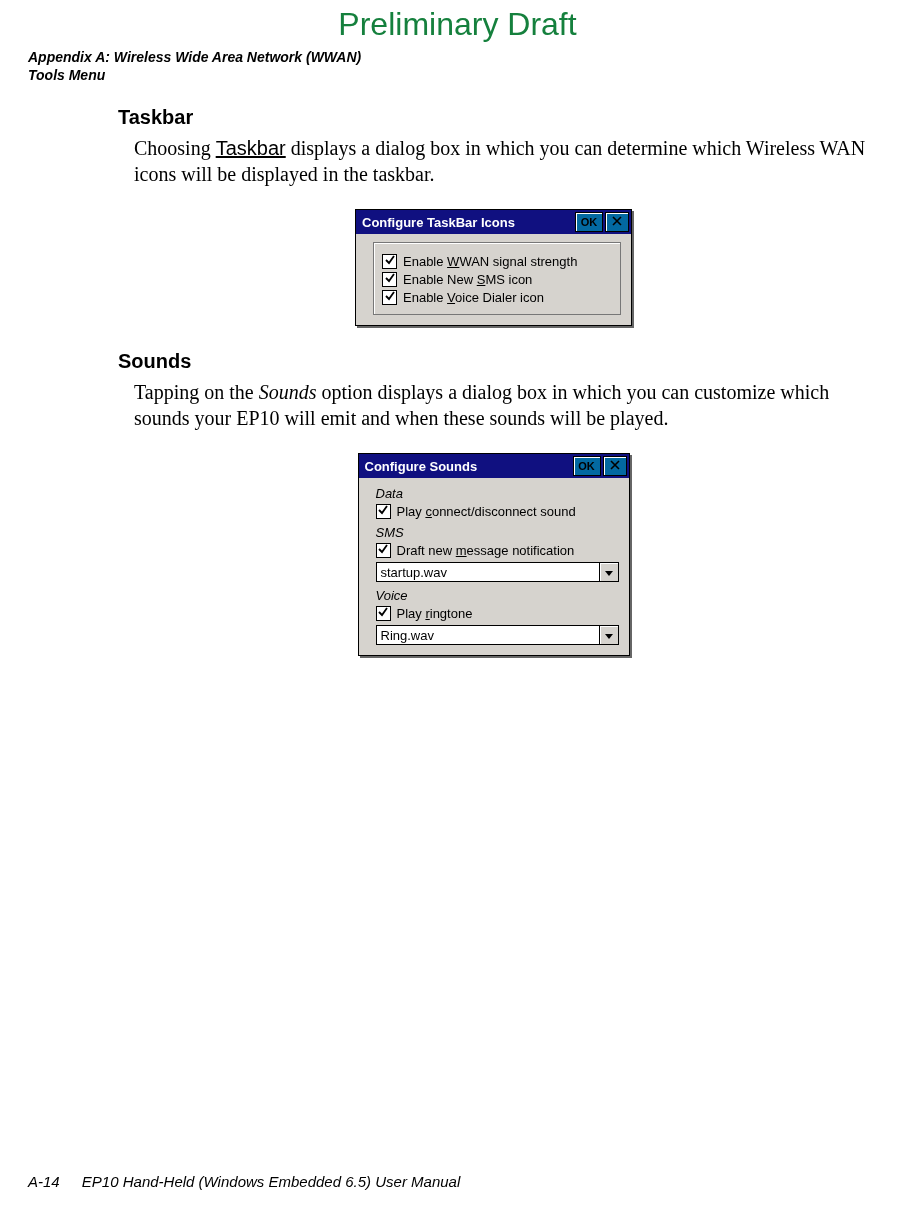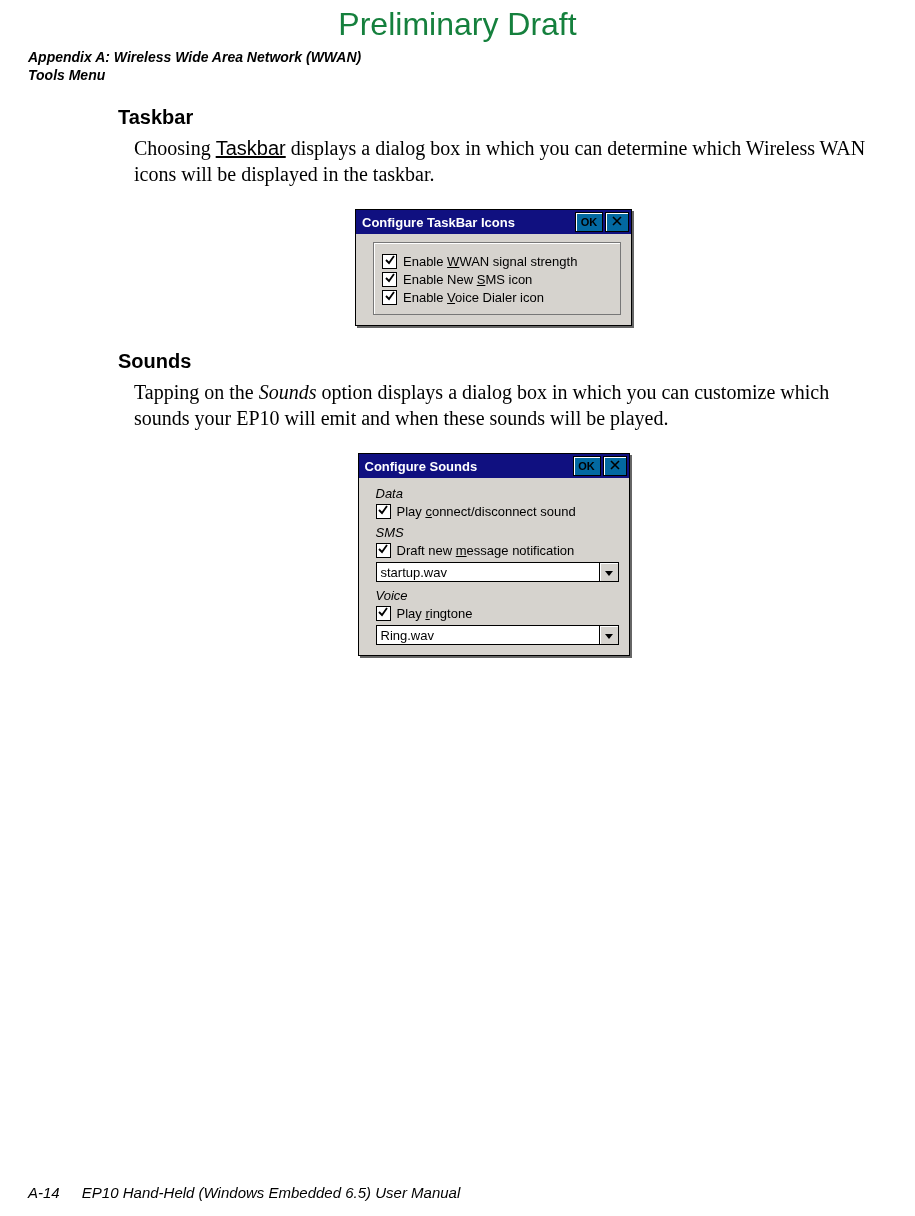--- a/index.html
+++ b/index.html
@@ -162,21 +162,21 @@
     white-space: nowrap;
   }
   .lbl .ul { text-decoration: underline; }
   .d1 { width: 275px; }
   .d2 { width: 270px; }
   .d2 .sel { width: 100%; box-sizing: border-box; }
 
   .footer {
     position: absolute;
     left: 28px;
-    bottom: 21px;
+    bottom: 32px;
     font-family: "Trebuchet MS", Verdana, Arial, sans-serif;
     font-style: italic;
     font-size: 15px;
   }
   .footer .pg {
     display: inline-block;
     margin-right: 18px;
   }
 </style>
 </head>

